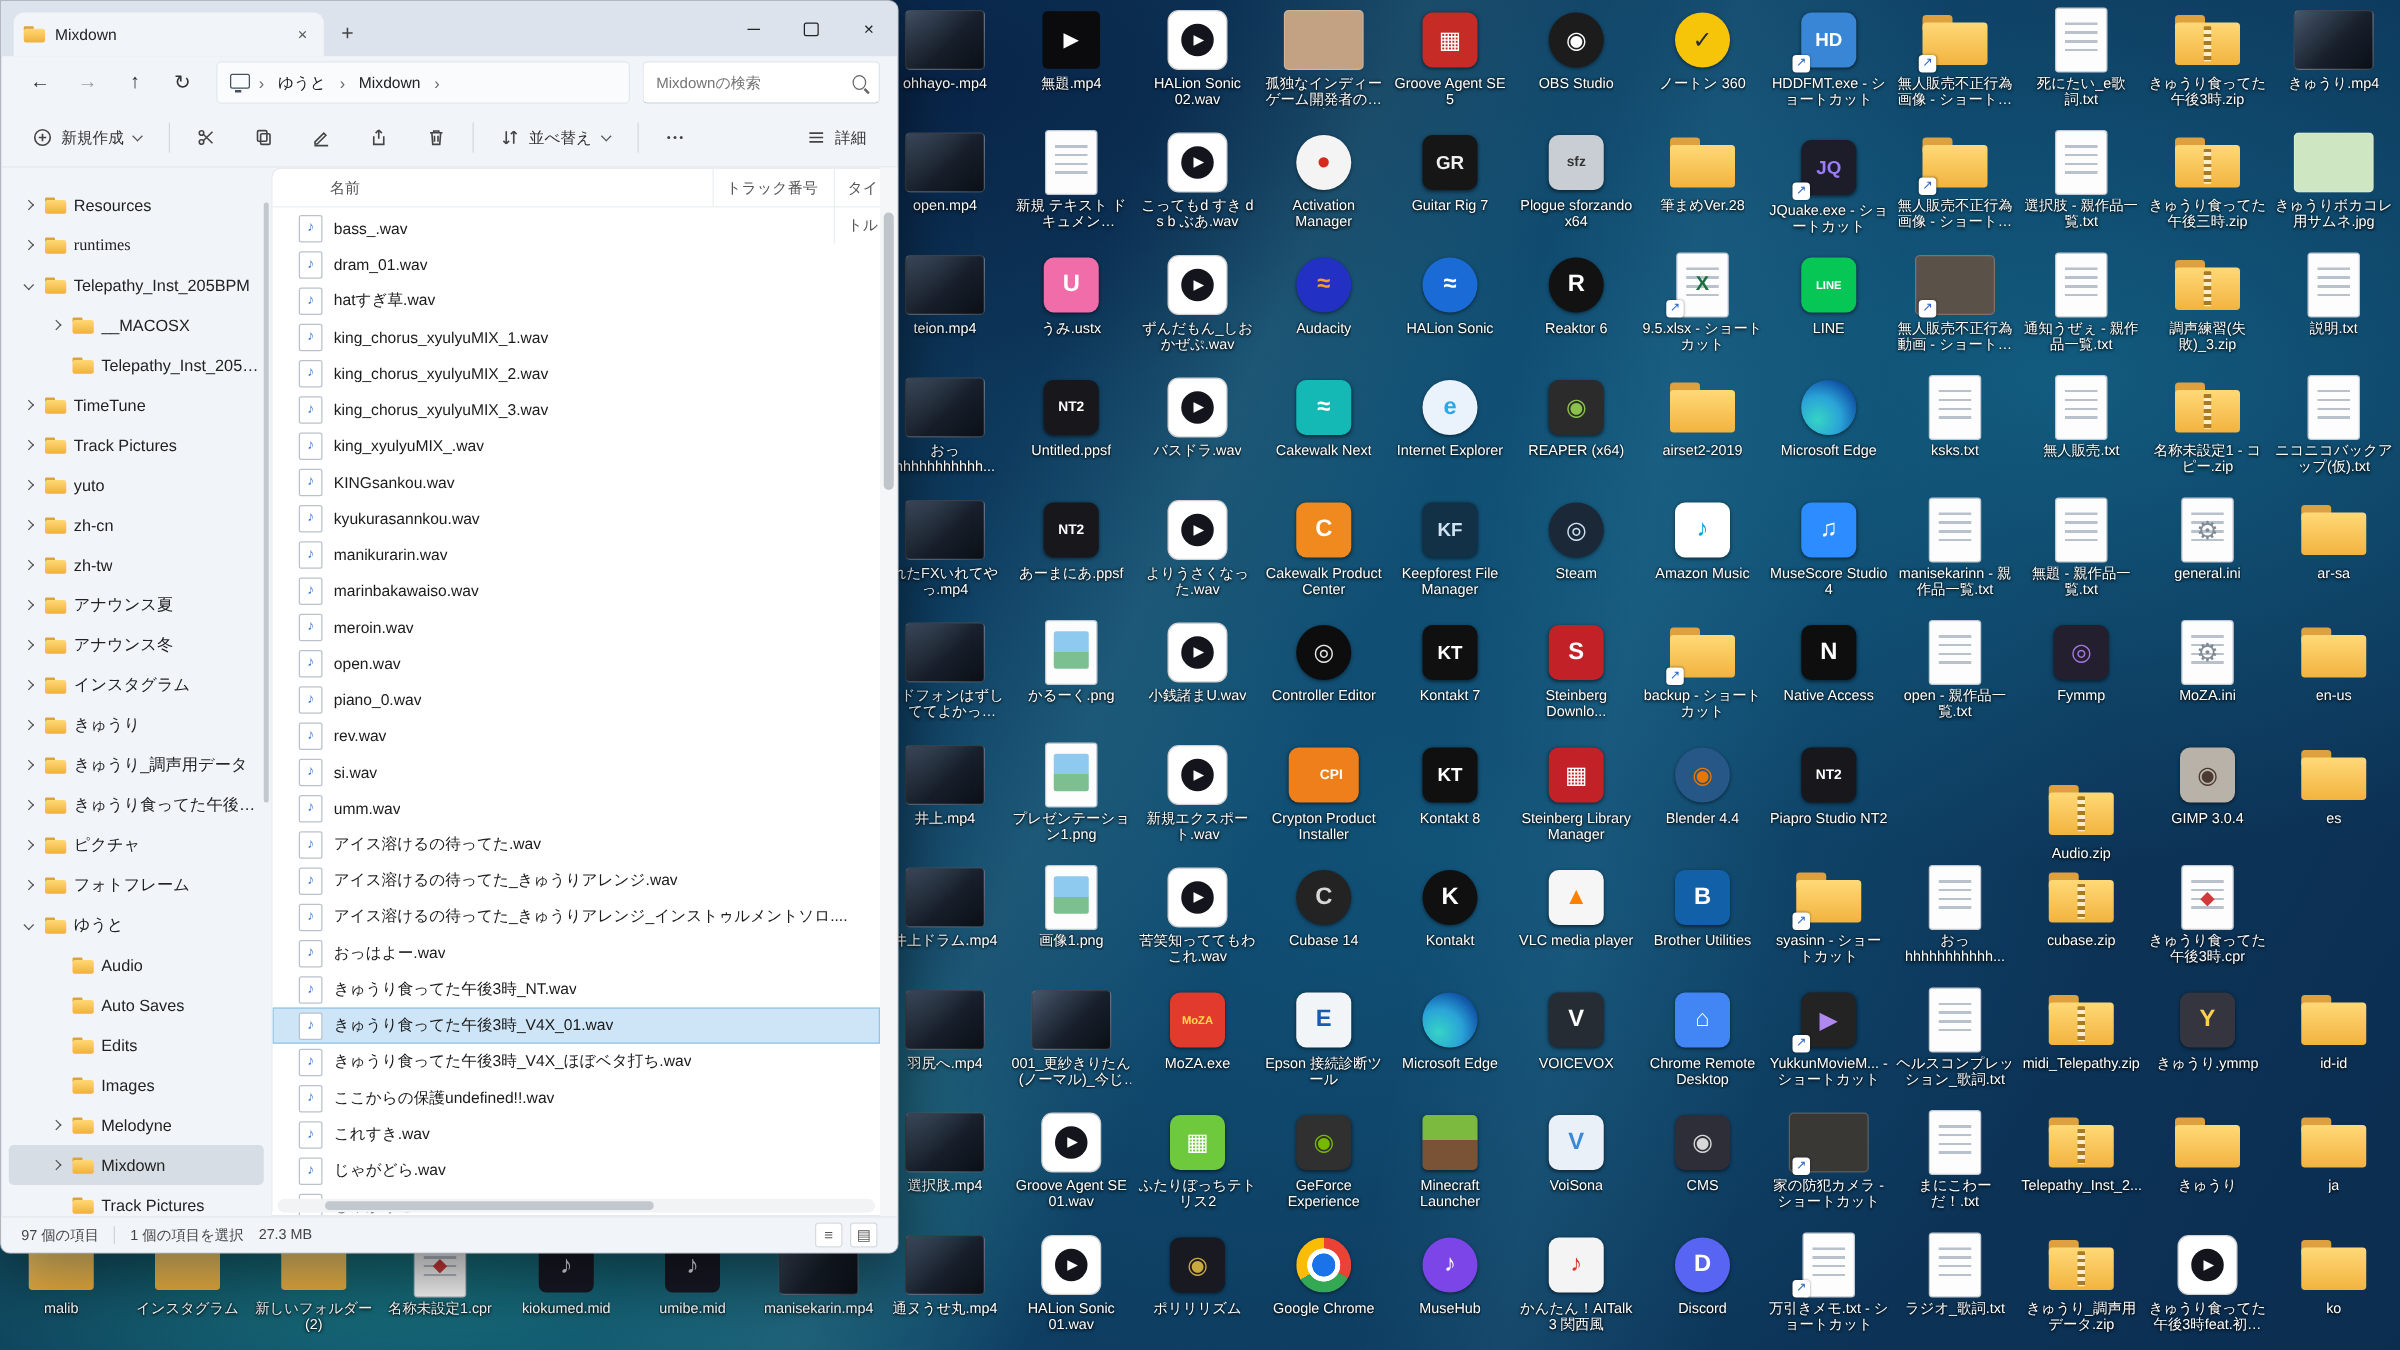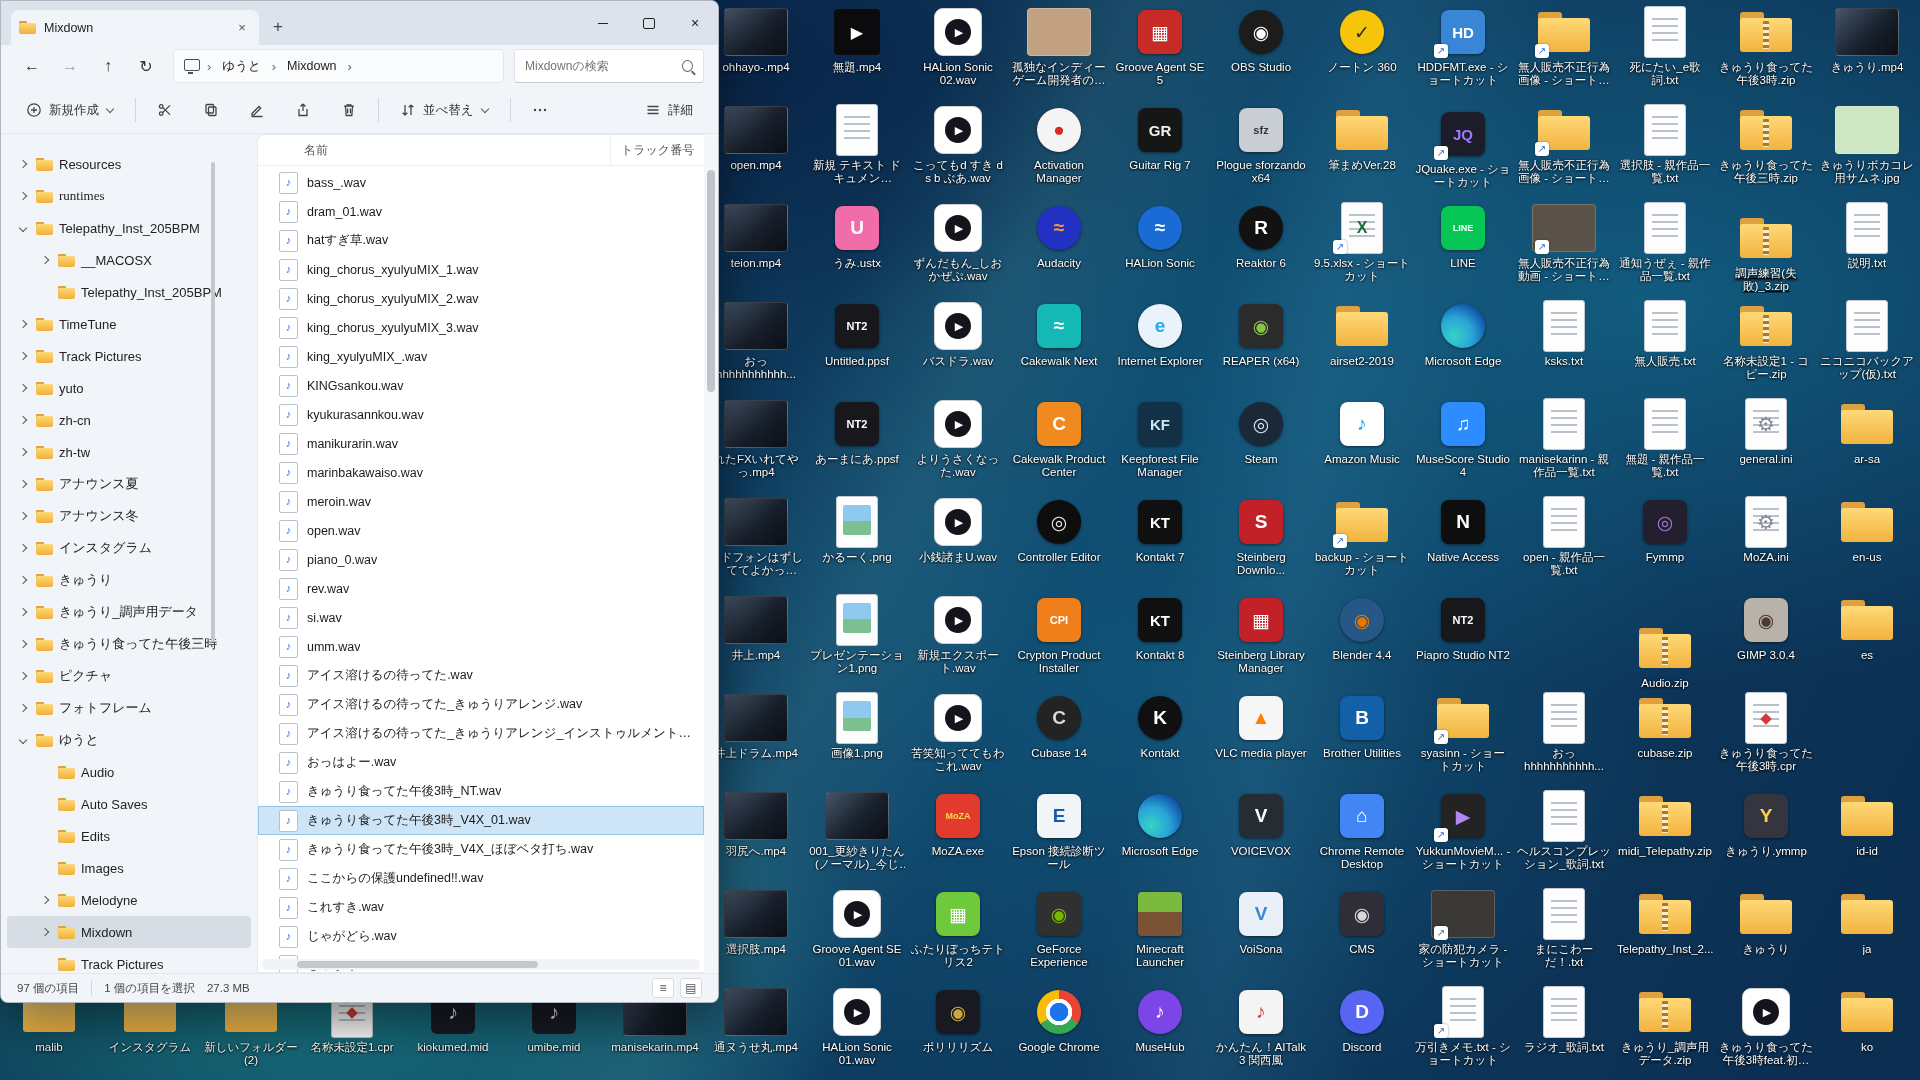--- a/index.html
+++ b/index.html
@@ -82,21 +82,21 @@
   .mag{width:10px;height:10px;border:1.5px solid #666;border-radius:50%;position:relative;margin-right:2px;}
   .mag::after{content:"";position:absolute;width:5px;height:1.5px;background:#666;transform:rotate(45deg);right:-4px;bottom:-2px;}
   .toolbar{height:46px;display:flex;align-items:center;padding:0 16px;gap:12px;flex:none;border-bottom:1px solid #e4e7ec;}
   .tbtn{display:flex;align-items:center;gap:7px;padding:6px 9px;border-radius:4px;color:#333;font-size:12.5px;}
   .tico{display:flex;align-items:center;justify-content:center;}
   .tdiv{width:1px;height:24px;background:#d4d9df;}
   .caret{width:8px;height:8px;display:inline-block;position:relative;}
   .caret::before{content:"";position:absolute;left:1px;top:0;width:5px;height:5px;border-right:1.2px solid #555;border-bottom:1.2px solid #555;transform:rotate(45deg);}
   .tspacer{flex:1;}
   .main{flex:1;display:flex;position:relative;min-height:0;}
-  .sidebar{width:256px;flex:none;padding-top:14px;overflow:hidden;position:relative;}
+  .sidebar{width:216px;flex:none;padding-top:14px;overflow:hidden;position:relative;}
   .srow{height:32px;display:flex;align-items:center;gap:6px;margin:0 6px;border-radius:4px;font-size:13px;color:#222;}
   .srow.sel{background:#d7dde4;}
   .chev{width:15px;height:15px;flex:none;display:flex;align-items:center;justify-content:center;}
   .chev::before{content:"";width:5px;height:5px;border-right:1.4px solid #555;border-bottom:1.4px solid #555;transform:rotate(-45deg);}
   .chev.down::before{transform:rotate(45deg);}
   .chev.none::before{display:none;}
   .fold16{position:relative;width:17px;height:13px;display:inline-block;flex:none;}
   .fold16::before{content:"";position:absolute;left:0;top:0;width:8px;height:4px;background:#dfa03f;border-radius:1px;}
   .fold16::after{content:"";position:absolute;left:0;top:2px;width:17px;height:11px;background:linear-gradient(#ffd875,#f0b03c);border-radius:2px;}
   .slabel{white-space:nowrap;overflow:hidden;text-overflow:ellipsis;}
@@ -440,21 +440,21 @@
       <div class="dcell" style="left: 1009px; top: 496px;">
         <div class="dico">
           <div class="ic-app cir" style="background: rgb(13, 13, 13);">
             <span style="color: rgb(232, 232, 232); font-size: 19px;">◎</span>
           </div>
         </div>
         <div class="dlabel">Controller Editor</div>
       </div>
       <div class="dcell" style="left: 1009px; top: 594px;">
         <div class="dico">
-          <div class="ic-app" style="background: rgb(239, 127, 26);">
+          <div class="ic-app" style="background: rgb(239, 127, 26); padding-left: 12px;">
             <span style="color: rgb(255, 255, 255); font-size: 11px;">CPI</span>
           </div>
         </div>
         <div class="dlabel">Crypton Product Installer</div>
       </div>
       <div class="dcell" style="left: 1009px; top: 692px;">
         <div class="dico">
           <div class="ic-app cir" style="background: rgb(35, 35, 35);">
             <span style="color: rgb(216, 216, 216); font-size: 19px;">C</span>
           </div>
@@ -975,21 +975,21 @@
         <div class="dlabel">きゅうり食ってた午後3時.zip</div>
       </div>
       <div class="dcell" style="left: 1716px; top: 104px;">
         <div class="dico">
           <div class="ic-folder">
             <span class="zipline"></span>
           </div>
         </div>
         <div class="dlabel">きゅうり食ってた午後三時.zip</div>
       </div>
-      <div class="dcell" style="left: 1716px; top: 212px; text-decoration: underline;">
+      <div class="dcell" style="left: 1716px; top: 202px;">
         <div class="dico">
           <div class="ic-folder">
             <span class="zipline"></span>
           </div>
         </div>
         <div class="dlabel">調声練習(失敗)_3.zip</div>
       </div>
       <div class="dcell" style="left: 1716px; top: 300px;">
         <div class="dico">
           <div class="ic-folder">

